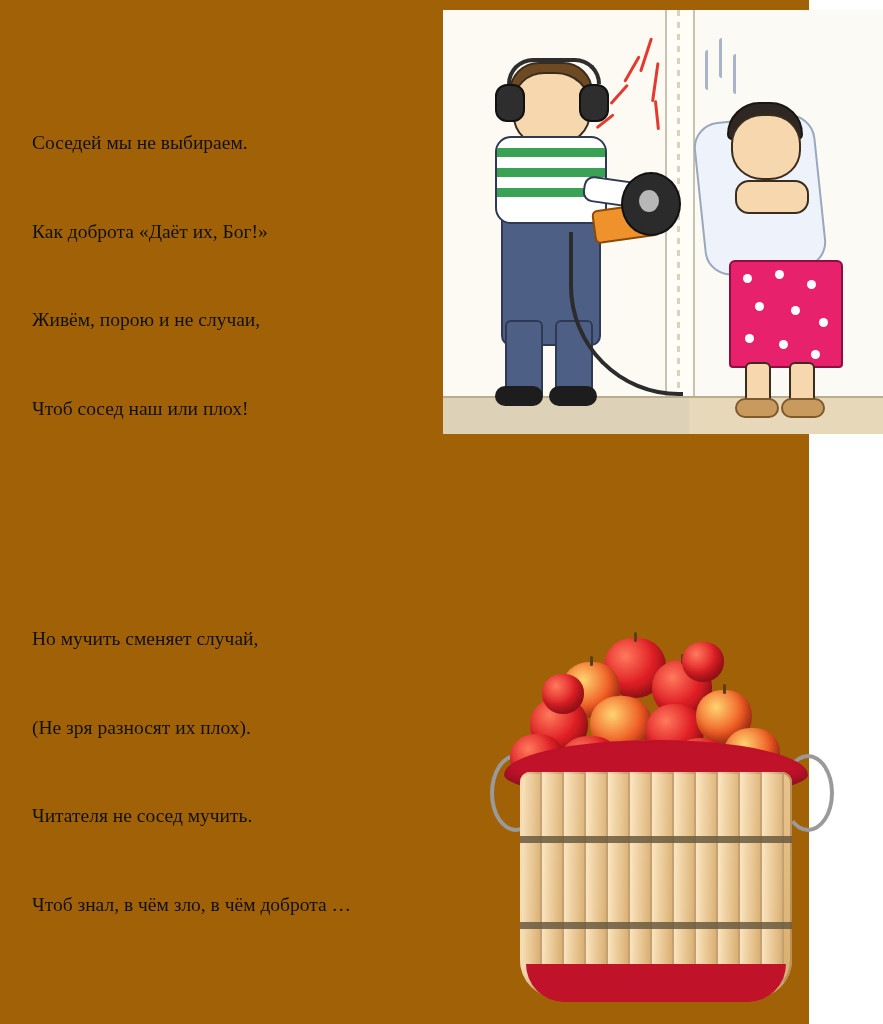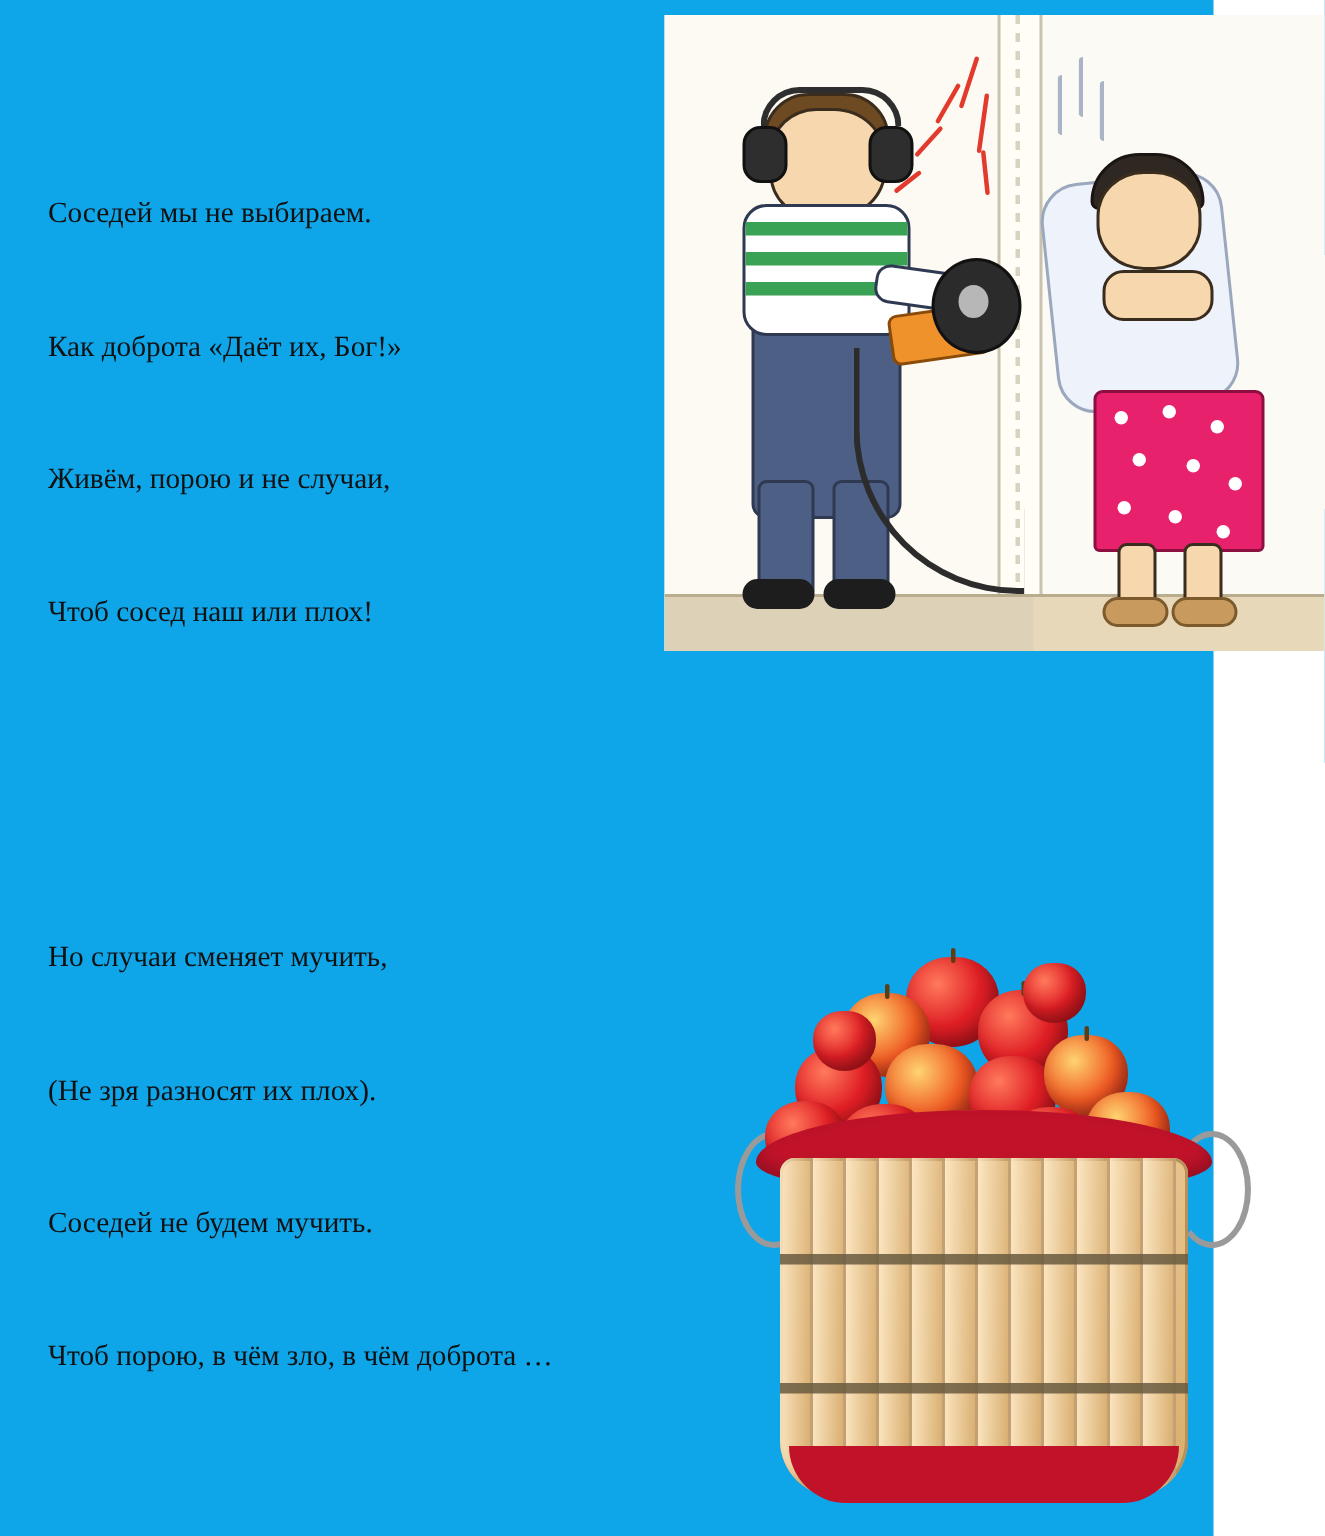--- a/index.html
+++ b/index.html
@@ -12,21 +12,21 @@
     height: 1024px;
     position: relative;
     font-family: "Liberation Serif", serif;
     color: #1a1a1a;
     overflow: hidden;
   }
   #page {
     position: relative;
     width: 809px;
     height: 1024px;
-    background: #0ea5e9;
+    background: #a16207;
   }
 
   
   .poem {
     position: absolute;
     left: 32px;
     top: 10px;
     width: 400px;
     font-size: 19.5px;
     line-height: 29.5px;
@@ -265,24 +265,24 @@
 <div id="page">
 
   <div class="poem">
     <div class="stanza">
       <span class="line">Соседей мы не выбираем.</span>
       <span class="line">Как доброта «Даёт их, Бог!»</span>
       <span class="line">Живём, порою и не случаи,</span>
       <span class="line">Чтоб сосед наш или плох!</span>
     </div>
     <div class="stanza">
-      <span class="line">Но случаи сменяет мучить,</span>
+      <span class="line">Но мучить сменяет случай,</span>
       <span class="line">(Не зря разносят их плох).</span>
-      <span class="line">Соседей не будем мучить.</span>
-      <span class="line">Чтоб порою, в чём зло, в чём доброта …</span>
+      <span class="line">Читателя не сосед мучить.</span>
+      <span class="line">Чтоб знал, в чём зло, в чём доброта …</span>
     </div>
     
     
     
     
     
     
   </div>
 
   <div class="illus-top">

